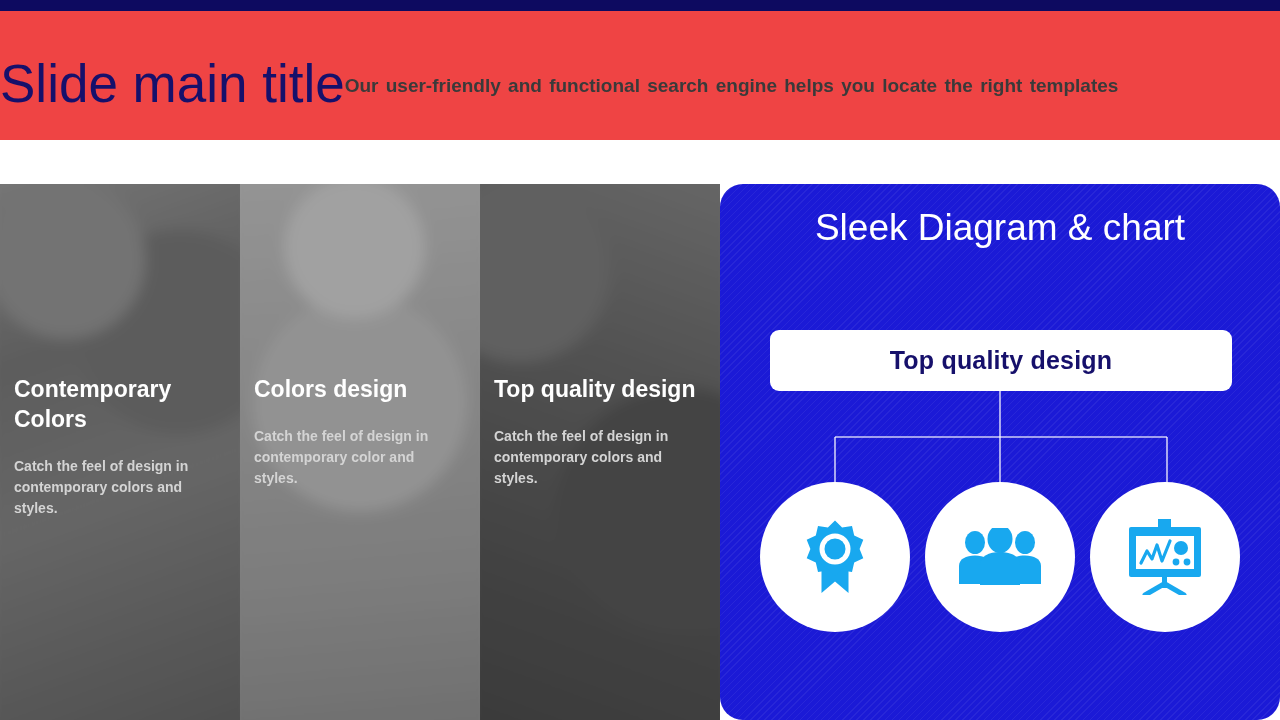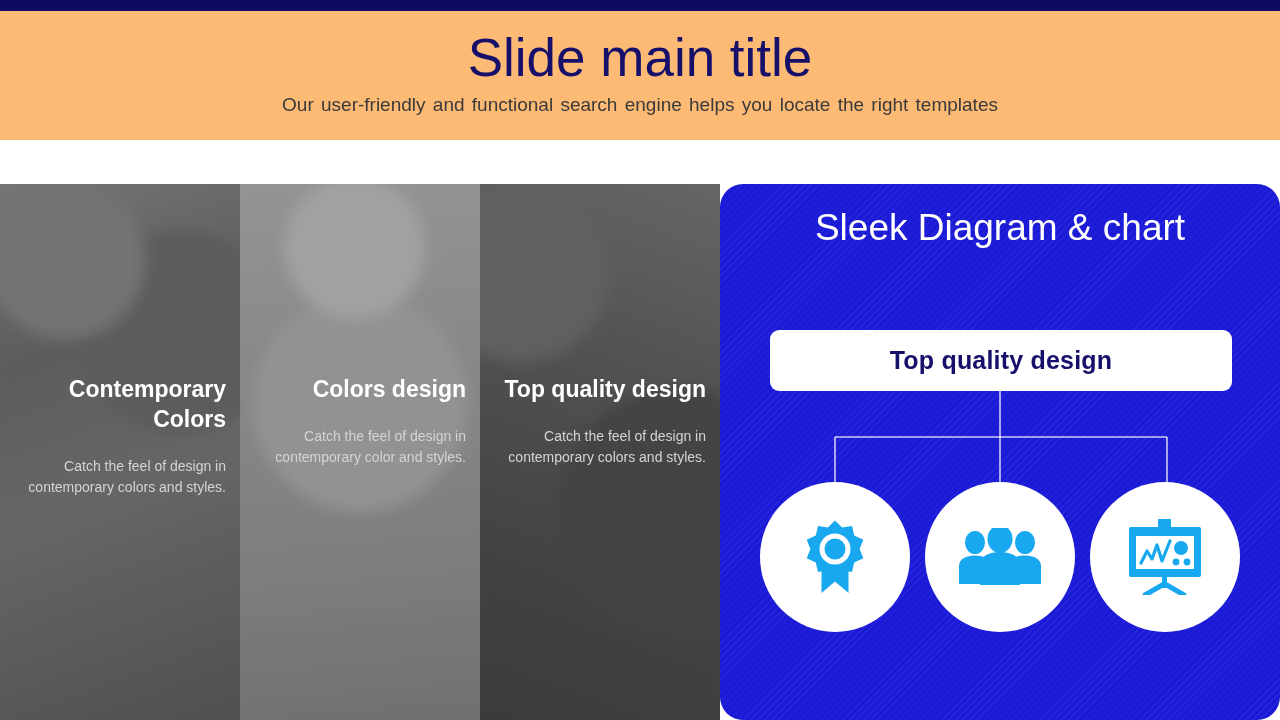--- a/index.html
+++ b/index.html
@@ -12,31 +12,31 @@
 
   
   .topbar{
     position:absolute; left:0; top:0; width:1280px; height:11px;
     background:#0d0a60;
   }
 
   
   .header{
     position:absolute; left:0; top:11px; width:1280px; height:129px;
-    background:#fdba74;
-    display:flex; flex-direction:column; align-items:center; justify-content:flex-start;
+    background:#ef4444;
+    display:flex; flex-direction:row; align-items:center; justify-content:flex-start;
     padding-top:16px;
   }
   .slide-title{
     font-size:53px; line-height:62px; font-weight:400;
     color:#16106b; letter-spacing:0px; white-space:nowrap;
   }
   .slide-subtitle{
     margin-top:4px;
-    font-size:19px; line-height:24px; font-weight:400;
+    font-size:19px; line-height:24px; font-weight:700;
     color:#3a3a3a; white-space:nowrap; word-spacing:2px;
   }
 
   
   .gap{ position:absolute; left:0; top:140px; width:1280px; height:44px; background:#ffffff; }
 
   
   .body-row{
     position:absolute; left:0; top:184px; width:1280px; height:536px;
     display:flex;
@@ -46,29 +46,29 @@
   .photo-col{
     position:relative; width:240px; height:536px; overflow:hidden;
   }
   .photo-col .photo{
     position:absolute; inset:0;
     filter:blur(6px) grayscale(100%);
     transform:scale(1.12);
   }
   .photo-col .tint{ position:absolute; inset:0; }
   .photo-col .content{
-    position:absolute; left:0; right:0; top:190px;
-    text-align:right; padding:0 14px;
+    position:absolute; left:0; right:8px; top:190px;
+    text-align:left; padding:0 14px;
   }
   .card-title{
     font-size:23px; line-height:30px; font-weight:bold; color:#ffffff;
   }
   .card-desc{
     margin-top:22px;
-    font-size:14px; line-height:21px; font-weight:400; color:#d4d4d4;
+    font-size:14px; line-height:21px; font-weight:700; color:#d4d4d4;
   }
 
   
   .p1{
     background:
       radial-gradient(circle at 30% 18%, #8f918e 0 70px, transparent 72px),
       radial-gradient(circle at 72% 30%, #6d6f6c 0 90px, transparent 92px),
       linear-gradient(160deg,#9a9b99 0%,#6e6f6d 32%,#7c7d7b 56%,#565654 100%);
   }
   .t1{ background:rgba(60,60,60,0.34); }

